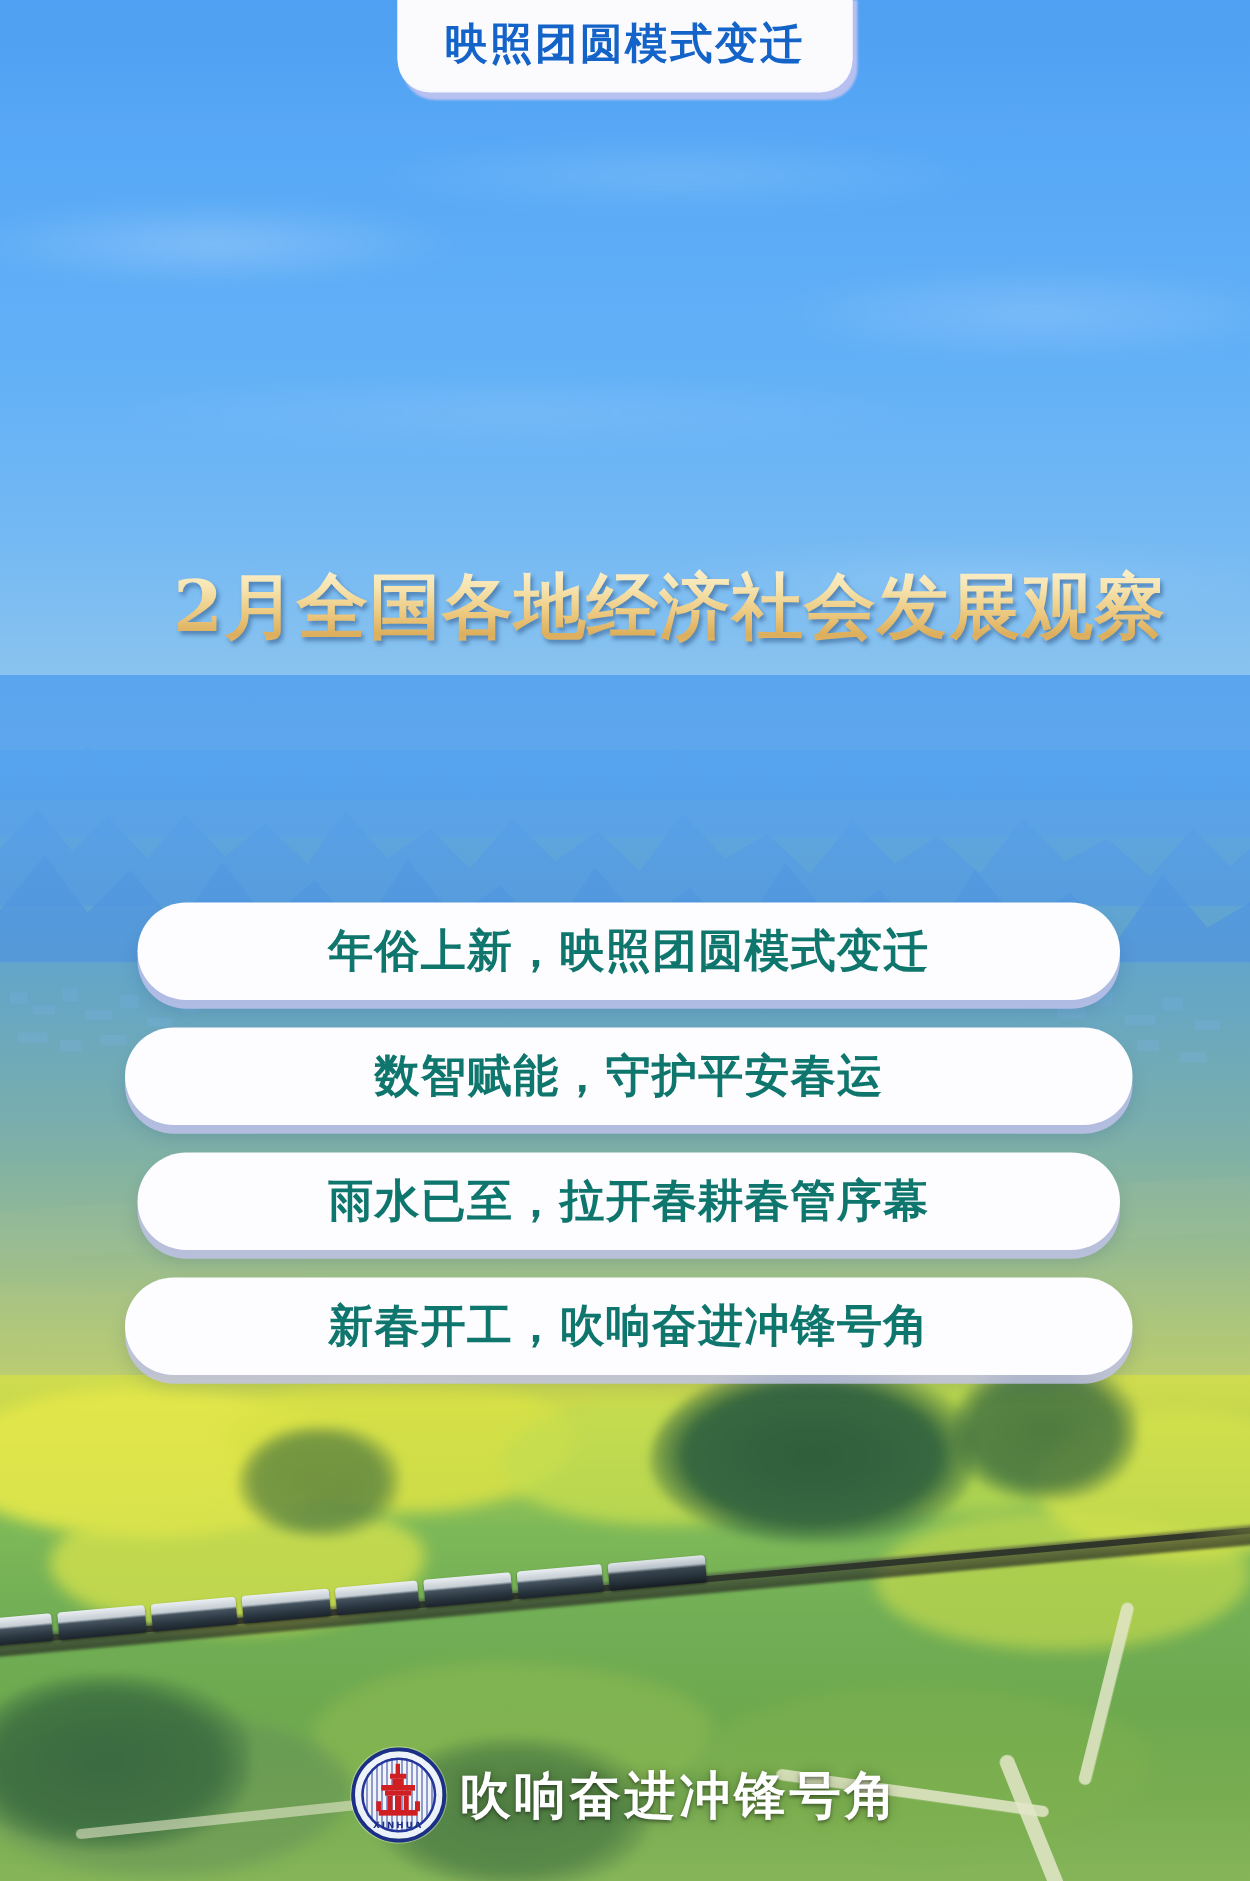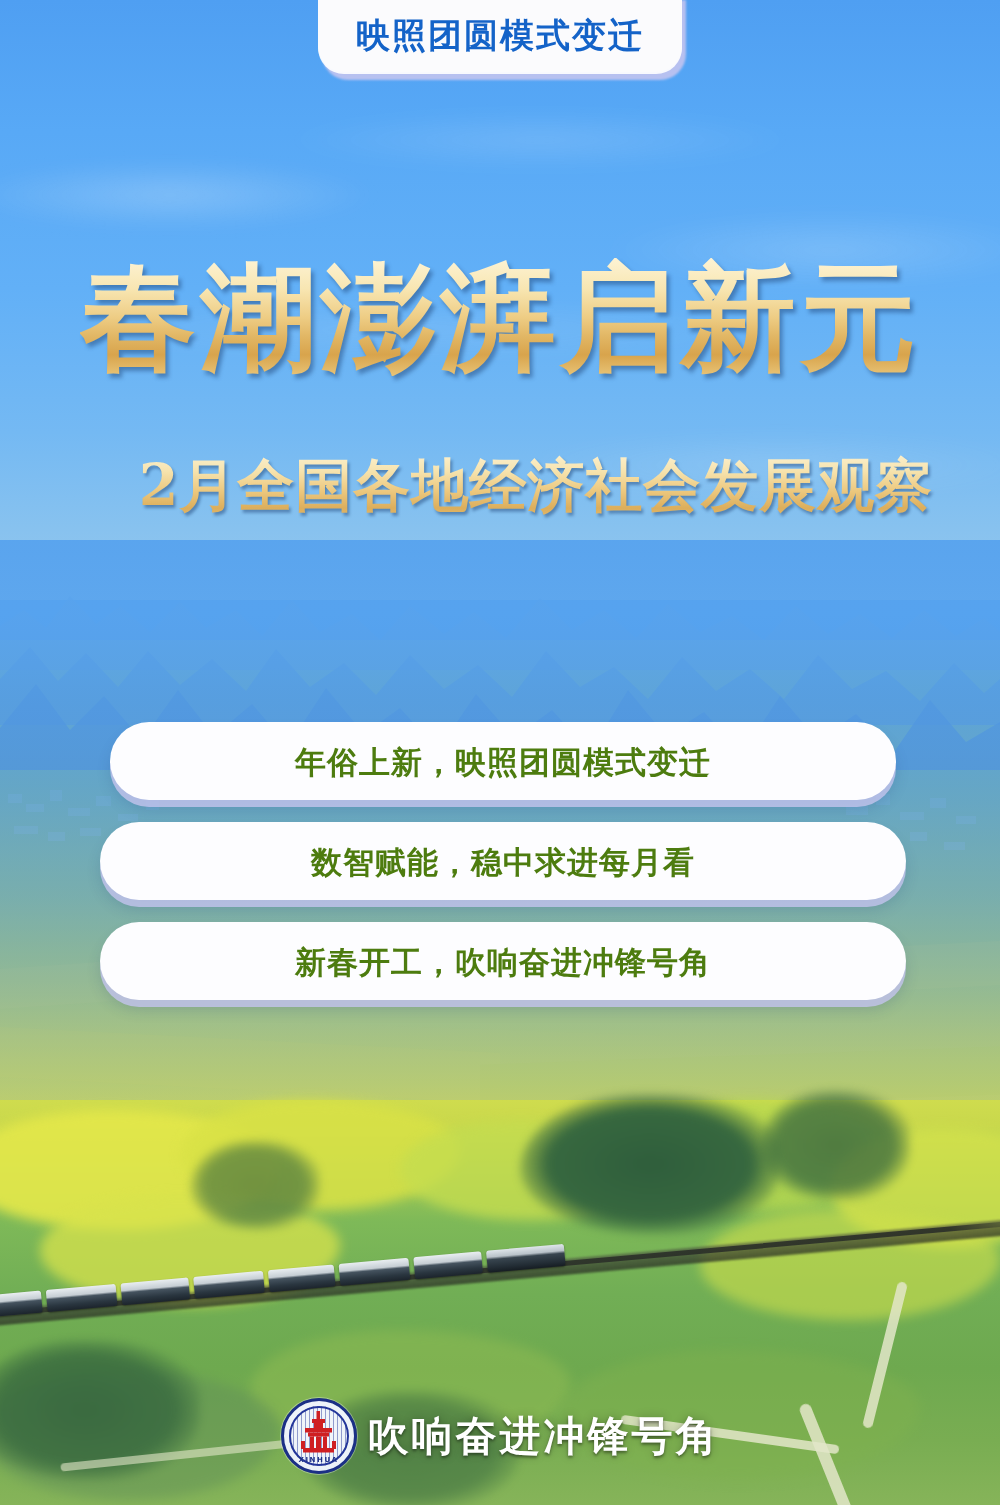--- a/index.html
+++ b/index.html
@@ -172,23 +172,23 @@
   .pill{
     position:absolute;height:78px;
     background:#fdfdff;
     border-radius:44px;
     box-shadow:0 7px 0 rgba(196,196,238,.80), 0 10px 14px rgba(40,70,120,.18);
     display:flex;align-items:center;justify-content:center;
   }
   .pill-text{
     font-family:"DejaVu Sans","Liberation Sans",sans-serif;
     font-weight:bold;
-    font-size:31px;
+    font-size:36px;
     letter-spacing:1px;
-    color:#4d7c0f;
+    color:#0f766e;
     white-space:nowrap;
     line-height:1;
     padding-top:2px;
   }
   .pill-1{left:110px;width:786px;}
   .pill-2{left:100px;width:806px;}
   .pill-3{left:110px;width:786px;}
   .pill-4{left:100px;width:806px;}
 
   
@@ -327,36 +327,38 @@
     <div class="roadline" style="left:820px;top:300px;width:12px;height:120px;transform:rotate(-22deg);"></div>
     <div class="roadline" style="left:620px;top:330px;width:220px;height:9px;transform:rotate(8deg);"></div>
     <div class="roadline" style="left:60px;top:350px;width:260px;height:8px;transform:rotate(-6deg);opacity:.6;"></div>
   </div>
 
   <div class="tab-shadow"></div>
   <div class="tab">
     <span class="tab-text">映照团圆模式变迁</span>
   </div>
 
-  <div class="title-wrap">
-    <span class="main-title">春潮澎湃启新元</span>
-  </div>
   <div class="sub-title-wrap">
     <span class="sub-title">2月全国各地经济社会发展观察</span>
   </div>
 
   <div class="pills">
     <div class="pill-row">
       <div class="pill pill-1">
         <span class="pill-text">年俗上新，映照团圆模式变迁</span>
       </div>
     </div>
     <div class="pill-row">
       <div class="pill pill-2">
-        <span class="pill-text">数智赋能，稳中求进每月看</span>
+        <span class="pill-text">数智赋能，守护平安春运</span>
+      </div>
+    </div>
+    <div class="pill-row">
+      <div class="pill pill-3">
+        <span class="pill-text">雨水已至，拉开春耕春管序幕</span>
       </div>
     </div>
     <div class="pill-row">
       <div class="pill pill-4">
         <span class="pill-text">新春开工，吹响奋进冲锋号角</span>
       </div>
     </div>
   </div>
 
   <div class="footer">

